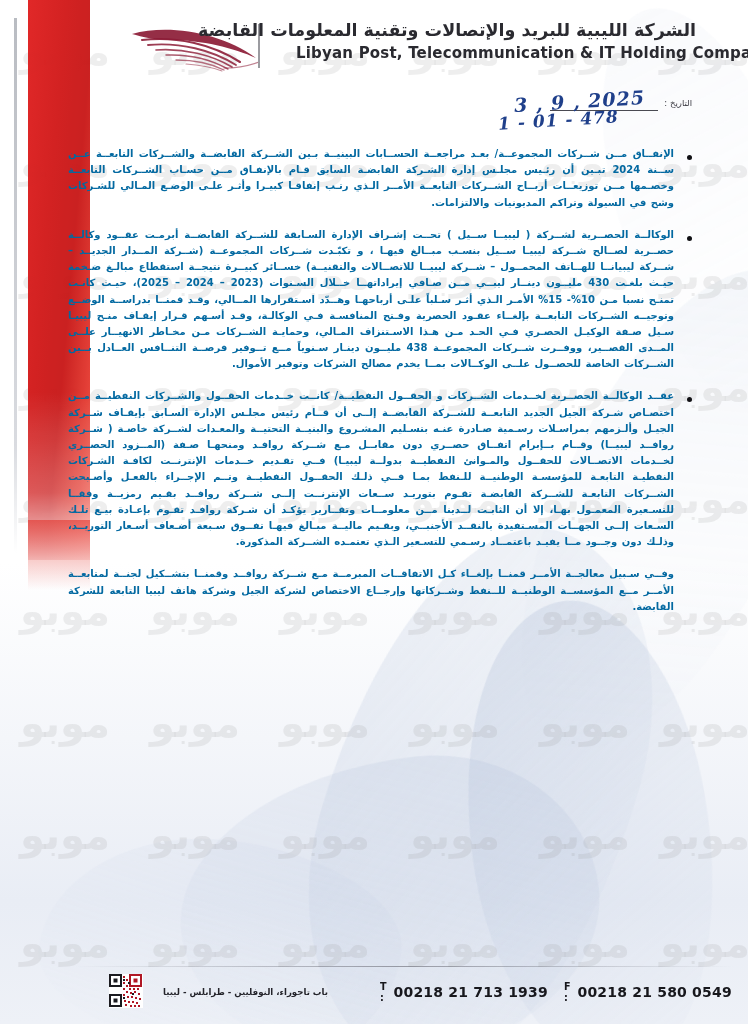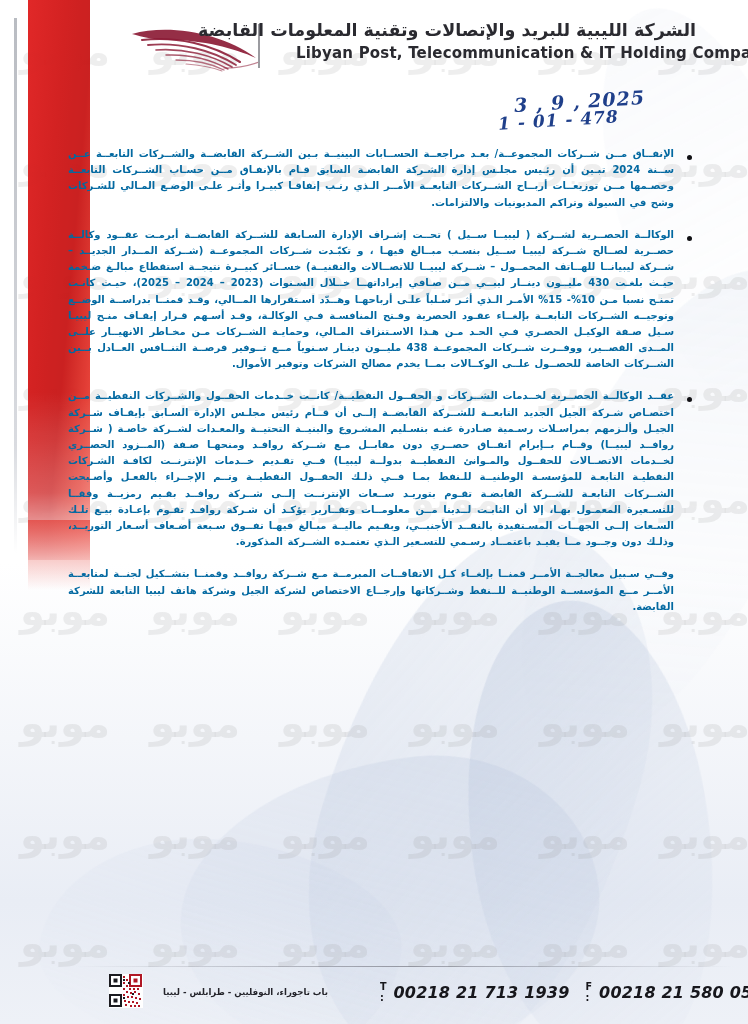--- a/index.html
+++ b/index.html
@@ -193,22 +193,22 @@
   .f-sep{
     width:1px;height:17px;background:#8d8d96;margin:0 12px;
   }
   .f-key{
     font-family:"DejaVu Sans","Liberation Sans",sans-serif;
     font-size:9.6px;font-weight:700;color:#17171c;
     margin-right:7px;
   }
   .f-val{
     font-family:"DejaVu Sans","Liberation Sans",sans-serif;
-    font-size:16px;font-weight:700;color:#17171c;
-    white-space:nowrap;letter-spacing:.2px;font-style:italic;
+    font-size:14px;font-weight:700;color:#17171c;
+    white-space:nowrap;letter-spacing:.2px;
   }
   .f-group{display:flex;align-items:center;margin-right:16px;}
   .f-email{
     font-family:"DejaVu Sans","Liberation Sans",sans-serif;
     font-size:9.4px;font-weight:700;color:#17171c;
   }
 </style>
 </head>
 <body>
 
@@ -310,20 +310,24 @@
 
     <div class="divider-bar"></div>
 
     <div class="brand">
       <div class="brand-ar">الشركة الليبية للبريد والإتصالات وتقنية المعلومات القابضة</div>
       <div class="brand-en">Libyan Post, Telecommunication &amp; IT Holding Company</div>
     </div>
   </div>
 
   <div class="meta">
+    <div class="meta-row">
+      <span class="meta-label">التاريخ :</span>
+      <span class="meta-line"></span>
+    </div>
     <span class="hand hand-date">2025 , 9 , 3</span>
     <span class="hand hand-ref">478 - 01 - 1</span>
   </div>
 
   <div class="content">
 
     <div class="bullet-item">
       <div class="para">الإنفــاق مــن شــركات المجموعــة/ بعـد مراجعــة الحســابات البينيــة بـين الشــركة القابضــة والشــركات التابعــة عــن ســنة 2024 تبـين أن رئـيس مجلـس إدارة الشـركة القابضـة السابق قـام بالإنفـاق مــن حسـاب الشــركات التابعــة وخصـمها مــن توزيعــات أربــاح الشــركات التابعــة الأمــر الـذي رتـب إنفاقـا كبيـرا وأثـر علـى الوضـع المـالي للشـركات وشح في السيولة وتراكم المديونيات والالتزامات.</div>
     </div>
 

